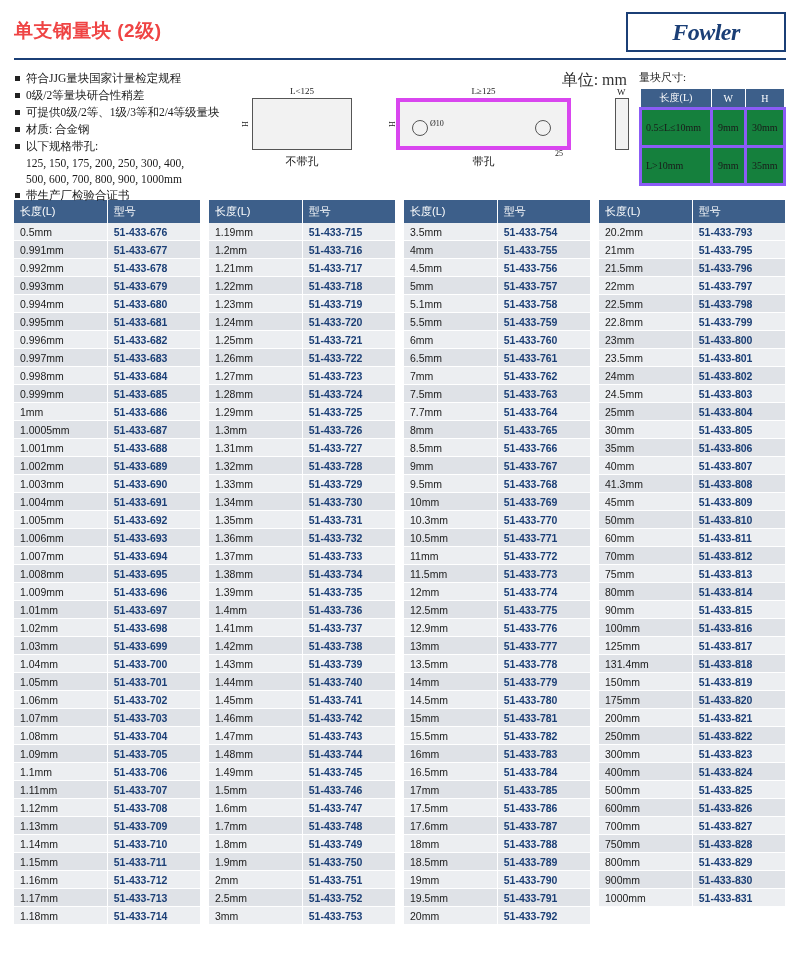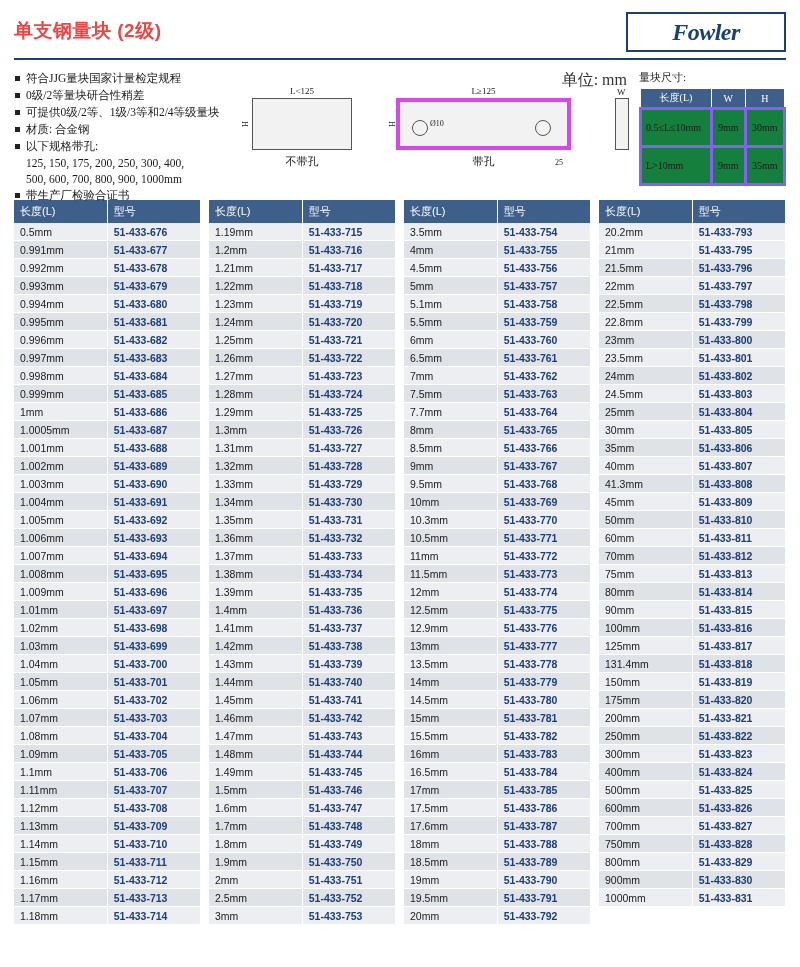--- a/index.html
+++ b/index.html
@@ -240,21 +240,21 @@
           <div class="dia-cap">不带孔</div>
         </div>
 
         <div class="dia-block">
           <div class="dimtop">L≥125</div>
           <div class="rect2">
             <span class="hmark">H</span>
             <span class="circ c1"></span>
             <span class="circ c2"></span>
             <span class="dia-lbl" style="left:30px; top:17px;">Ø10</span>
-            <span class="dia-lbl" style="right:4px; top:56px;">25</span>
+            <span class="dia-lbl" style="right:4px; top:47px;">25</span>
           </div>
           <div class="dia-cap">带孔</div>
         </div>
 
         <div class="dia-block">
           <div class="dimtop">&nbsp;</div>
           <div class="wblock">
             <span class="w-cap">W</span>
           </div>
         </div>

